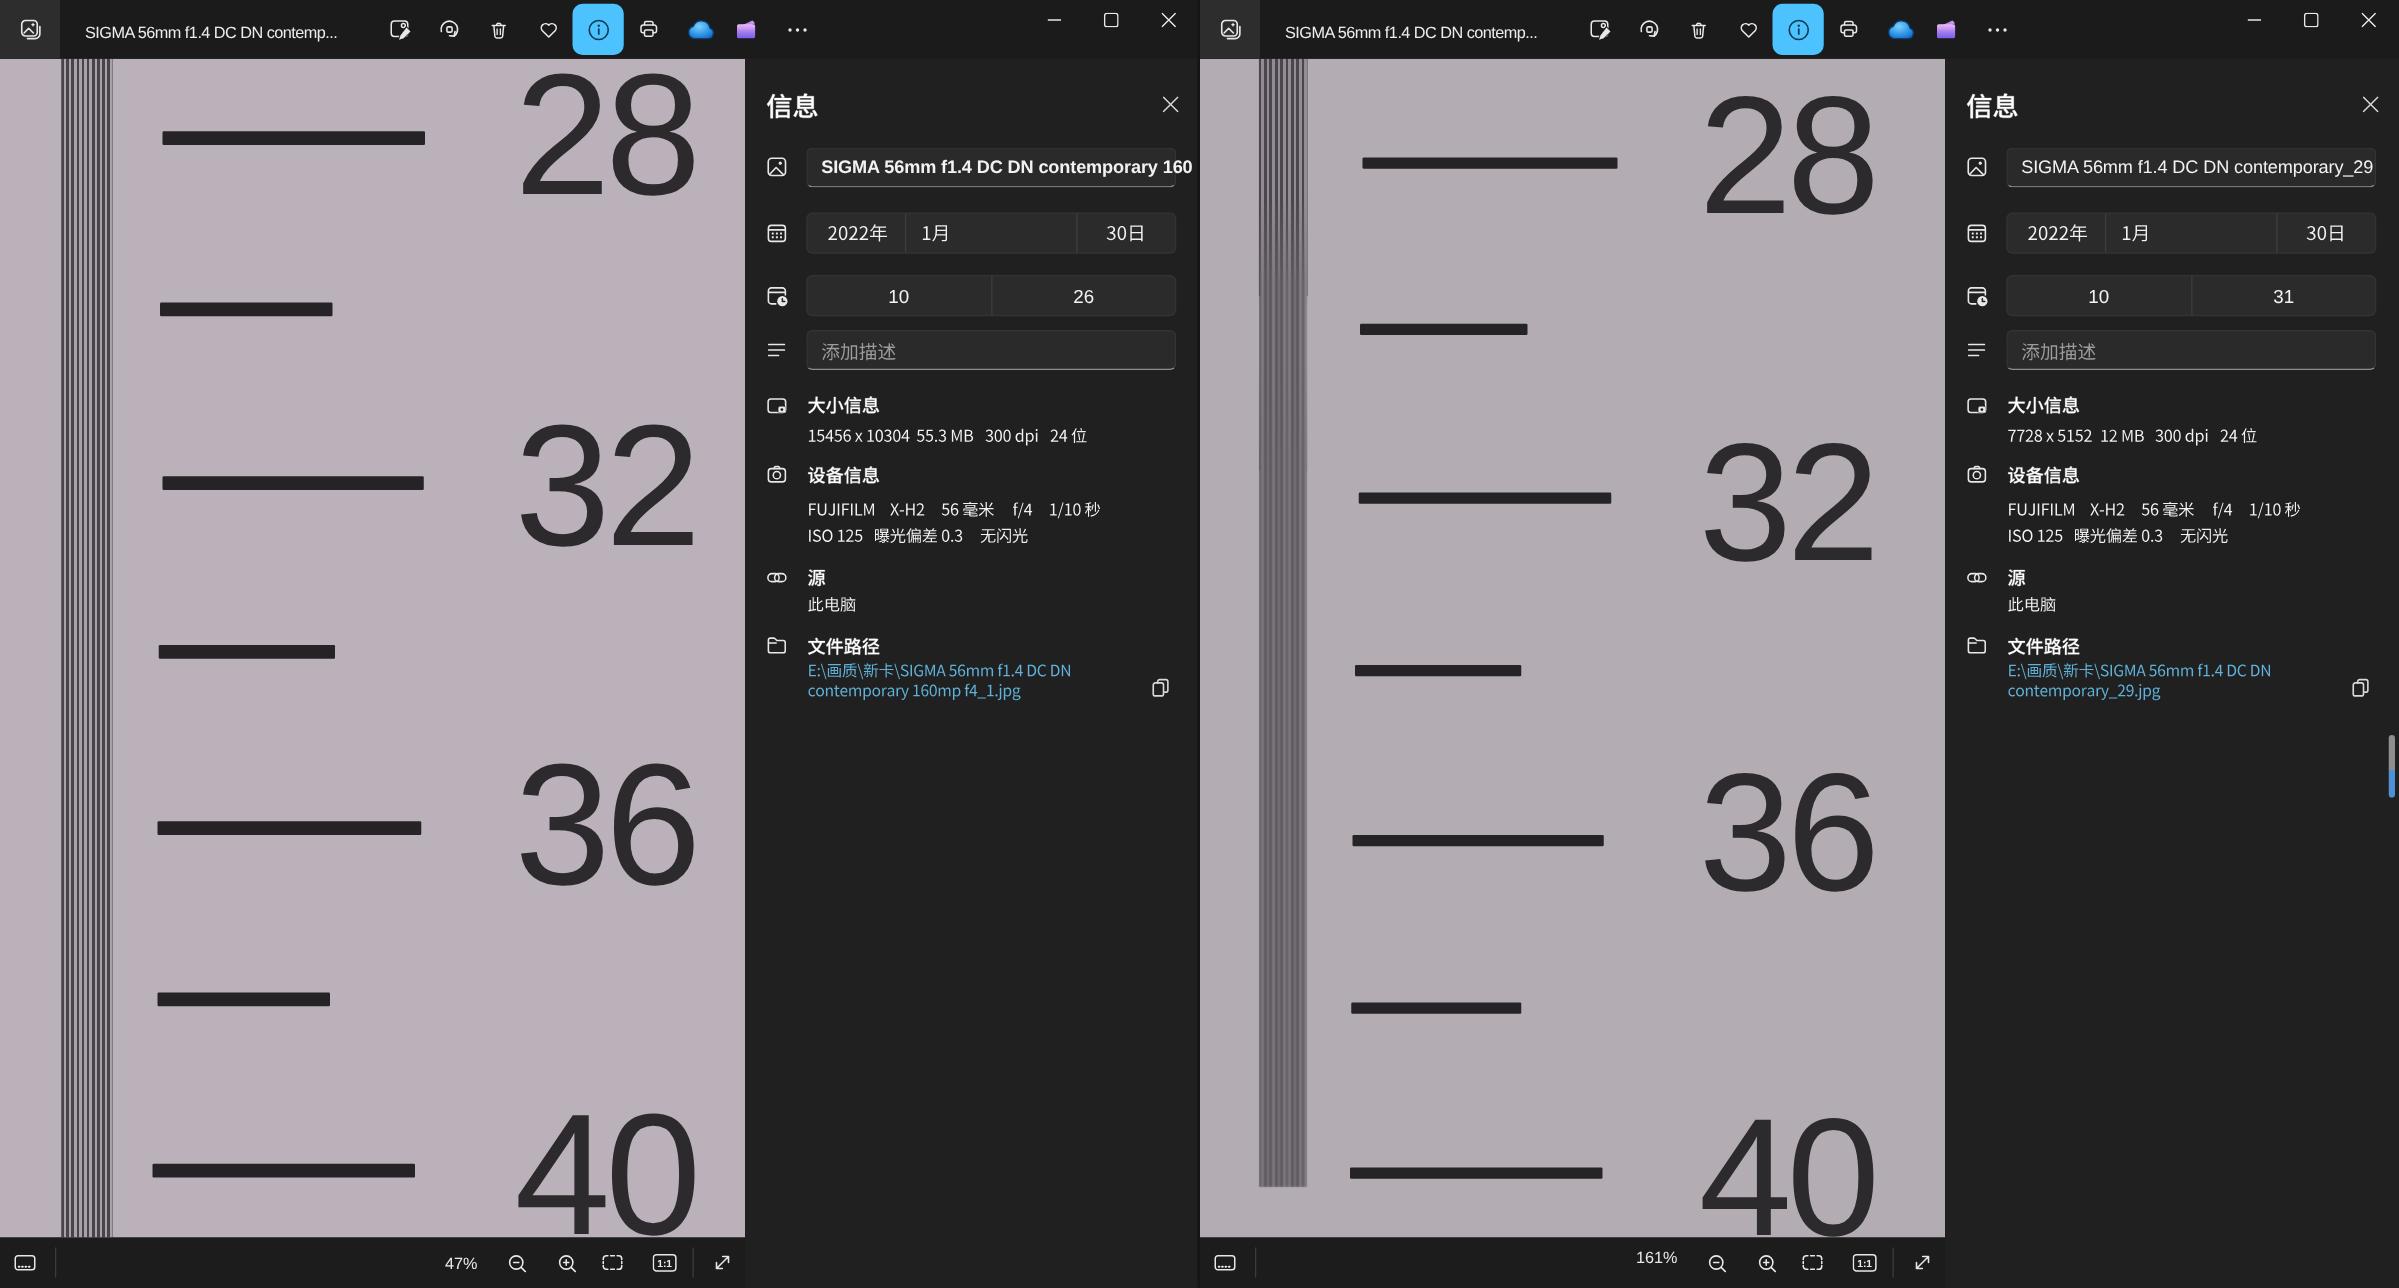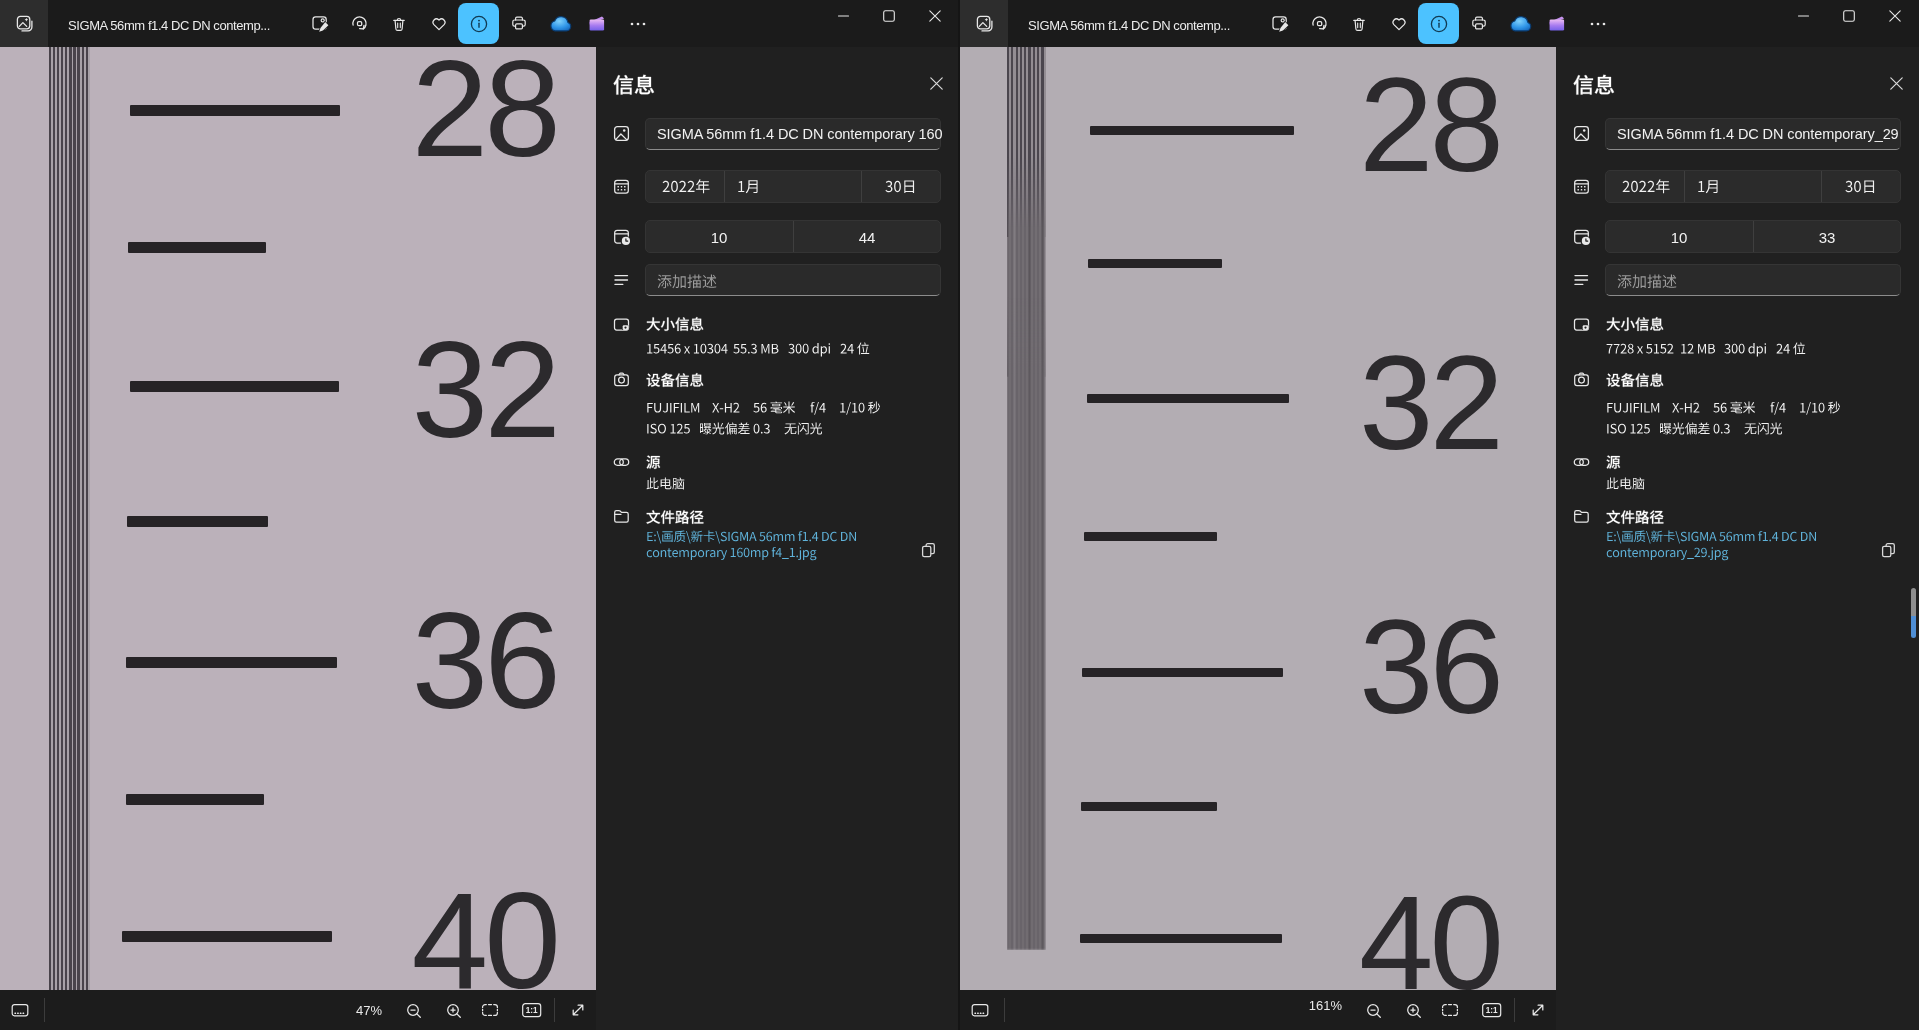--- a/index.html
+++ b/index.html
@@ -179,21 +179,21 @@
     <svg width="42.0" height="22.3" viewBox="0 -16.8 42.0 22.3" style="overflow:visible;display:block">
       <path d="M8.0 -11.3V-9.7H18.4V-11.3ZM8.0 -8.3V-6.7H18.4V-8.3ZM7.7 -5.1V1.7H9.5V1.0H16.9V1.7H18.6V-5.1ZM9.5 -0.6V-3.5H16.9V-0.6ZM11.3 -17.1C11.9 -16.3 12.5 -15.1 12.8 -14.3H6.5V-12.7H20.0V-14.3H13.1L14.6 -15.0C14.3 -15.8 13.6 -16.9 13.0 -17.7ZM5.2 -17.6C4.2 -14.6 2.4 -11.5 0.6 -9.5C0.9 -9.0 1.5 -8.0 1.7 -7.6C2.3 -8.3 2.9 -9.1 3.4 -9.9V1.8H5.3V-13.1C5.9 -14.4 6.5 -15.8 7.0 -17.1Z M26.9 -11.4H36.0V-10.1H26.9ZM26.9 -8.6H36.0V-7.2H26.9ZM26.9 -14.3H36.0V-12.9H26.9ZM26.4 -4.3V-1.1C26.4 0.8 27.1 1.4 29.8 1.4C30.3 1.4 33.7 1.4 34.3 1.4C36.4 1.4 37.0 0.7 37.3 -2.1C36.8 -2.2 35.9 -2.5 35.5 -2.8C35.4 -0.7 35.2 -0.4 34.1 -0.4C33.3 -0.4 30.5 -0.4 29.9 -0.4C28.6 -0.4 28.4 -0.5 28.4 -1.1V-4.3ZM36.8 -4.1C37.8 -2.7 38.7 -0.9 39.1 0.3L41.0 -0.5C40.6 -1.7 39.6 -3.5 38.6 -4.8ZM23.9 -4.5C23.4 -3.1 22.6 -1.3 21.8 -0.1L23.6 0.8C24.4 -0.5 25.1 -2.4 25.6 -3.7ZM29.8 -5.0C30.8 -4.0 31.9 -2.6 32.4 -1.7L34.1 -2.7C33.6 -3.5 32.5 -4.8 31.5 -5.7H38.0V-15.8H31.9C32.2 -16.3 32.6 -17.0 32.9 -17.6L30.5 -18.0C30.4 -17.3 30.1 -16.5 29.8 -15.8H24.9V-5.7H30.9Z" fill="#ffffff" stroke="#ffffff" stroke-width="0.3"></path>
     </svg>
   </div>
 <div class="abs " style="left:929.5px;top:76.5px">
     <svg width="13" height="13" viewBox="0 0 13 13" style="display:block;" fill="none" stroke-linecap="round" stroke-linejoin="round">
       <path d="M0.8 0.8 L12.2 12.2 M12.2 0.8 L0.8 12.2" stroke="#d8d8d8" stroke-width="1.2"></path>
     </svg>
   </div>
 <div class="abs inp" style="left:645px;top:117.5px;width:296px;height:32px"></div>
-<div class="abs" style="left:657.0px;top:127.2px;font-size:14.5px;color:#f2f2f2;font-weight:400;line-height:1;white-space:pre;letter-spacing:-0.1px;">SIGMA 56mm f1.4 DC DN contemporary 160</div>
+<div class="abs" style="left:657.0px;top:127.2px;font-size:14.5px;color:#f2f2f2;font-weight:700;line-height:1;white-space:pre;letter-spacing:-0.1px;">SIGMA 56mm f1.4 DC DN contemporary 160</div>
 <div class="abs " style="left:613.0px;top:125.0px">
     <svg width="17" height="17" viewBox="0 0 17 17" style="display:block;" fill="none" stroke-linecap="round" stroke-linejoin="round">
       <rect x="1.6" y="1.6" width="13.8" height="13.8" rx="2.8" stroke="#e8e8e8" stroke-width="1.3"></rect>
       <circle cx="11.2" cy="5.5" r="1.25" fill="#e8e8e8" stroke="none"></circle>
       <path d="M2.6 14.6 L7.9 9.0 L13.9 14.9" stroke="#e8e8e8" stroke-width="1.3"></path>
     </svg>
   </div>
 <div class="abs box" style="left:645px;top:169.5px;width:296px;height:33.5px"></div>
 <div class="abs" style="left:724px;top:170.5px;width:1px;height:31.5px;background:#3f3f3f"></div>
 <div class="abs" style="left:861px;top:170.5px;width:1px;height:31.5px;background:#3f3f3f"></div>
@@ -220,21 +220,21 @@
       <rect x="4.4" y="11.0" width="1.6" height="1.6" rx="0.4" fill="#e8e8e8" stroke="none"></rect>
       <rect x="7.7" y="7.9" width="1.6" height="1.6" rx="0.4" fill="#e8e8e8" stroke="none"></rect>
       <rect x="7.7" y="11.0" width="1.6" height="1.6" rx="0.4" fill="#e8e8e8" stroke="none"></rect>
       <rect x="11.0" y="7.9" width="1.6" height="1.6" rx="0.4" fill="#e8e8e8" stroke="none"></rect>
       <rect x="11.0" y="11.0" width="1.6" height="1.6" rx="0.4" fill="#e8e8e8" stroke="none"></rect>
     </svg>
   </div>
 <div class="abs box" style="left:645px;top:219.5px;width:296px;height:33.5px"></div>
 <div class="abs" style="left:793px;top:220.5px;width:1px;height:31.5px;background:#3f3f3f"></div>
 <div class="abs" style="left:719.0px;top:229.8px;font-size:15px;color:#f2f2f2;font-weight:400;line-height:1;white-space:pre;transform:translateX(-50%);">10</div>
-<div class="abs" style="left:867.0px;top:229.8px;font-size:15px;color:#f2f2f2;font-weight:400;line-height:1;white-space:pre;transform:translateX(-50%);">44</div>
+<div class="abs" style="left:867.0px;top:229.8px;font-size:15px;color:#f2f2f2;font-weight:400;line-height:1;white-space:pre;transform:translateX(-50%);">26</div>
 <div class="abs " style="left:612.5px;top:227.5px">
     <svg width="18" height="18" viewBox="0 0 18 18" style="display:block;" fill="none" stroke-linecap="round" stroke-linejoin="round">
       <path d="M15.3 8.0 V4.7 A2.4 2.4 0 0 0 12.9 2.3 H4.1 A2.4 2.4 0 0 0 1.7 4.7 V12.7 A2.4 2.4 0 0 0 4.1 15.1 H7.6" stroke="#e8e8e8" stroke-width="1.25"></path>
       <path d="M1.9 5.9 H15.1" stroke="#e8e8e8" stroke-width="1.25"></path>
       <circle cx="12.9" cy="12.9" r="4.1" fill="#e8e8e8" stroke="none"></circle>
       <path d="M12.9 10.9 V13.1 H14.8" stroke="#202020" stroke-width="1.2"></path>
     </svg>
   </div>
 <div class="abs inp" style="left:645px;top:264px;width:296px;height:32px"></div>
 <div style="position:absolute;left:657.0px;top:275.0px">
@@ -590,21 +590,21 @@
       <rect x="4.4" y="11.0" width="1.6" height="1.6" rx="0.4" fill="#e8e8e8" stroke="none"></rect>
       <rect x="7.7" y="7.9" width="1.6" height="1.6" rx="0.4" fill="#e8e8e8" stroke="none"></rect>
       <rect x="7.7" y="11.0" width="1.6" height="1.6" rx="0.4" fill="#e8e8e8" stroke="none"></rect>
       <rect x="11.0" y="7.9" width="1.6" height="1.6" rx="0.4" fill="#e8e8e8" stroke="none"></rect>
       <rect x="11.0" y="11.0" width="1.6" height="1.6" rx="0.4" fill="#e8e8e8" stroke="none"></rect>
     </svg>
   </div>
 <div class="abs box" style="left:1605px;top:219.5px;width:296px;height:33.5px"></div>
 <div class="abs" style="left:1753px;top:220.5px;width:1px;height:31.5px;background:#3f3f3f"></div>
 <div class="abs" style="left:1679.0px;top:229.8px;font-size:15px;color:#f2f2f2;font-weight:400;line-height:1;white-space:pre;transform:translateX(-50%);">10</div>
-<div class="abs" style="left:1827.0px;top:229.8px;font-size:15px;color:#f2f2f2;font-weight:400;line-height:1;white-space:pre;transform:translateX(-50%);">33</div>
+<div class="abs" style="left:1827.0px;top:229.8px;font-size:15px;color:#f2f2f2;font-weight:400;line-height:1;white-space:pre;transform:translateX(-50%);">31</div>
 <div class="abs " style="left:1572.5px;top:227.5px">
     <svg width="18" height="18" viewBox="0 0 18 18" style="display:block;" fill="none" stroke-linecap="round" stroke-linejoin="round">
       <path d="M15.3 8.0 V4.7 A2.4 2.4 0 0 0 12.9 2.3 H4.1 A2.4 2.4 0 0 0 1.7 4.7 V12.7 A2.4 2.4 0 0 0 4.1 15.1 H7.6" stroke="#e8e8e8" stroke-width="1.25"></path>
       <path d="M1.9 5.9 H15.1" stroke="#e8e8e8" stroke-width="1.25"></path>
       <circle cx="12.9" cy="12.9" r="4.1" fill="#e8e8e8" stroke="none"></circle>
       <path d="M12.9 10.9 V13.1 H14.8" stroke="#202020" stroke-width="1.2"></path>
     </svg>
   </div>
 <div class="abs inp" style="left:1605px;top:264px;width:296px;height:32px"></div>
 <div style="position:absolute;left:1617.0px;top:275.0px">

